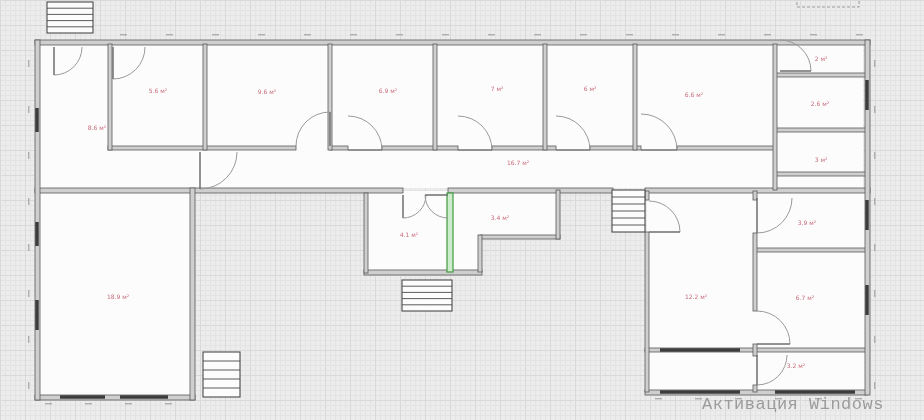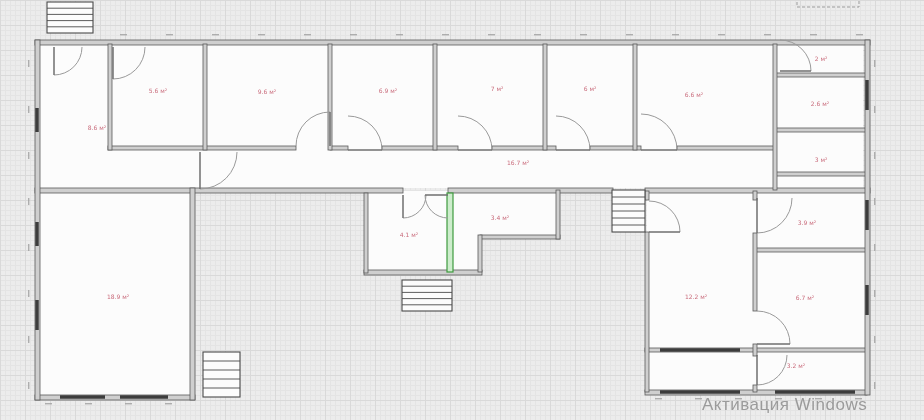--- a/index.html
+++ b/index.html
@@ -11,21 +11,21 @@
       linear-gradient(90deg,#d9d9d9 1px, transparent 1px),
       linear-gradient(#e4e4e4 1px, transparent 1px),
       linear-gradient(90deg,#e4e4e4 1px, transparent 1px);
     background-size:25px 25px,25px 25px,5px 5px,5px 5px;
     font-family:"DejaVu Sans", sans-serif;
   }
   #plan{position:absolute;left:0;top:0;}
   #plan text{font-family:"DejaVu Sans", sans-serif;}
   .watermark{
     position:absolute;left:702px;top:395px;
-    font-family:Liberation Sans, sans-serif;
+    font-family:Liberation Mono, monospace;
     font-size:17px;color:#9b9b9b;letter-spacing:.5px;
     pointer-events:none;white-space:nowrap;
   }
 </style>
 </head>
 <body>
 
 <div id="stage">
   <svg id="plan" width="924" height="420" viewBox="0 0 924 420">
       <rect x="37" y="44" width="826" height="144" fill="#fcfcfc"></rect>

